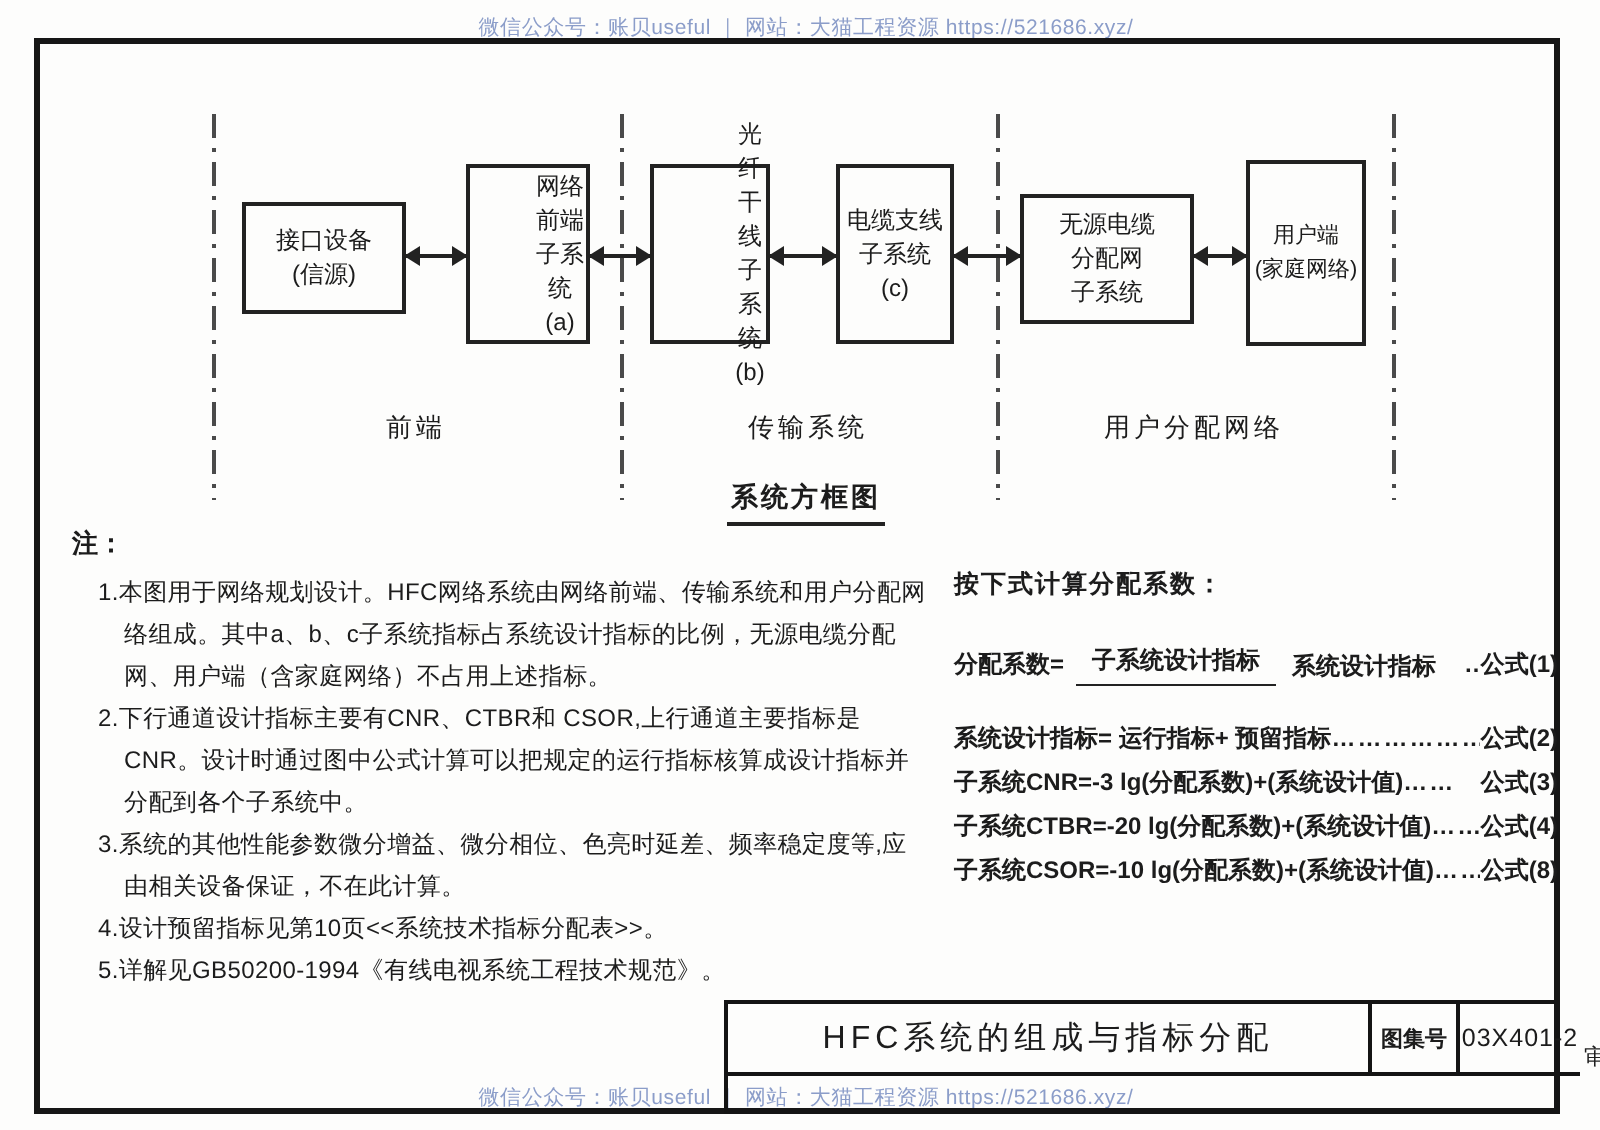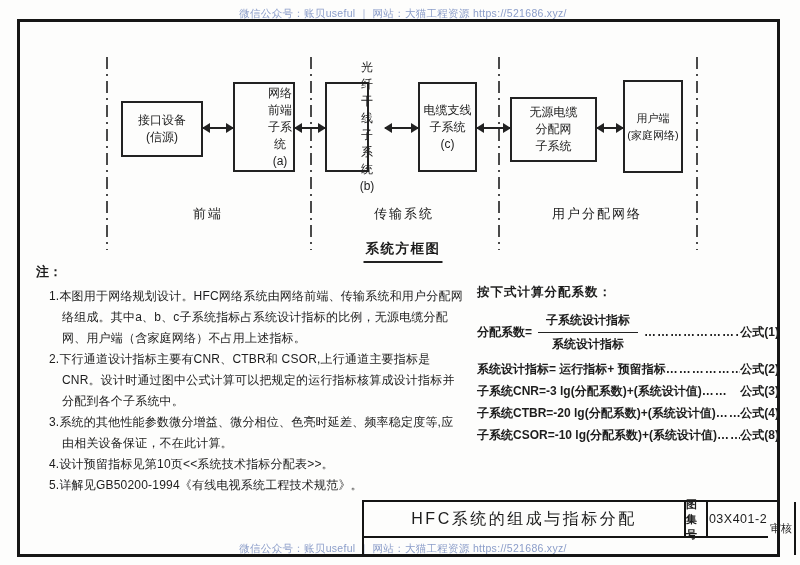--- a/index.html
+++ b/index.html
@@ -66,21 +66,21 @@
   .note-item {
     font-size:12px; line-height:21px; padding-left:26px; text-indent:-13px;
     letter-spacing:0.2px;
   }
 
   
   .formulas { position:absolute; left:477px; top:284px; width:302px; z-index:3; font-size:12px; }
   .f-heading { font-size:12.5px; font-weight:600; letter-spacing:1px; margin-bottom:8px; }
   .f1-row { display:flex; align-items:center; height:46px; margin-bottom:6px; font-weight:600; }
   .f1-row .lhs { white-space:nowrap; }
-  .frac { display:inline-flex; flex-direction:column; text-align:center; margin:0 6px; }
+  .frac { display:inline-flex; flex-direction:row; margin:0 6px; }
   .frac .num { border-bottom:1.5px solid #222; padding:0 8px 3px; white-space:nowrap; }
   .frac .den { padding:3px 8px 0; white-space:nowrap; }
   .f-line { display:flex; align-items:baseline; margin-top:7px; line-height:15px; font-weight:600; }
   .f-text { white-space:nowrap; }
   .dots { flex:1 1 auto; overflow:hidden; white-space:nowrap; letter-spacing:1px; min-width:8px; }
   .f-tag { white-space:nowrap; }
 
   
   .tblock {
     position:absolute; left:362px; top:500px; width:418px; height:57px; z-index:4;
@@ -88,21 +88,21 @@
   }
   .tb-row { display:flex; }
   .tb-row1 { height:36px; border-bottom:2px solid #141414; }
   .tb-row2 { flex:1; }
   .tb-cell {
     display:flex; align-items:center; justify-content:center;
     border-left:2px solid #141414; font-size:11px; overflow:visible;
   }
   .tb-cell:first-child { border-left:none; }
   .tb-title { width:320px; font-size:16px; letter-spacing:2.5px; font-weight:500; }
-  .tb-atlas-label { width:22px; font-weight:600; }
+  .tb-atlas-label { width:44px; font-weight:600; }
   .tb-atlas-no { width:62px; font-size:12.5px; letter-spacing:0.5px; }
   .sig svg { display:block; margin-top:-6px; }
 
   .c26{width:26px;} .c36{width:36px;} .c43{width:43px;} .c25{width:25px;}
   .c40{width:40px;} .c44{width:44px;} .c23{width:23px;} .c38{width:38px;}
   .c45{width:45px;} .c32{width:32px;} .c62{width:62px;}
 </style>
 </head>
 <body>
 
@@ -118,21 +118,21 @@
 
 <div class="dbox" style="left:121px; top:101px; width:82px; height:56px;">
   <div>接口设备</div>
   <div>(信源)</div>
 </div>
 <div class="dbox" style="left:233px; top:82px; width:62px; height:90px;padding-left:32px;">
   <div>网络前端</div>
   <div>子系统</div>
   <div>(a)</div>
 </div>
-<div class="dbox" style="left:325px; top:82px; width:44px; height:90px;padding-left:40px;">
+<div class="dbox" style="left:325px; top:82px; width:60px; height:90px;padding-left:40px;">
   <div>光纤干线</div>
   <div>子系统</div>
   <div>(b)</div>
 </div>
 <div class="dbox" style="left:418px; top:82px; width:59px; height:90px;">
   <div>电缆支线</div>
   <div>子系统</div>
   <div>(c)</div>
 </div>
 <div class="dbox" style="left:510px; top:97px; width:87px; height:65px;">

